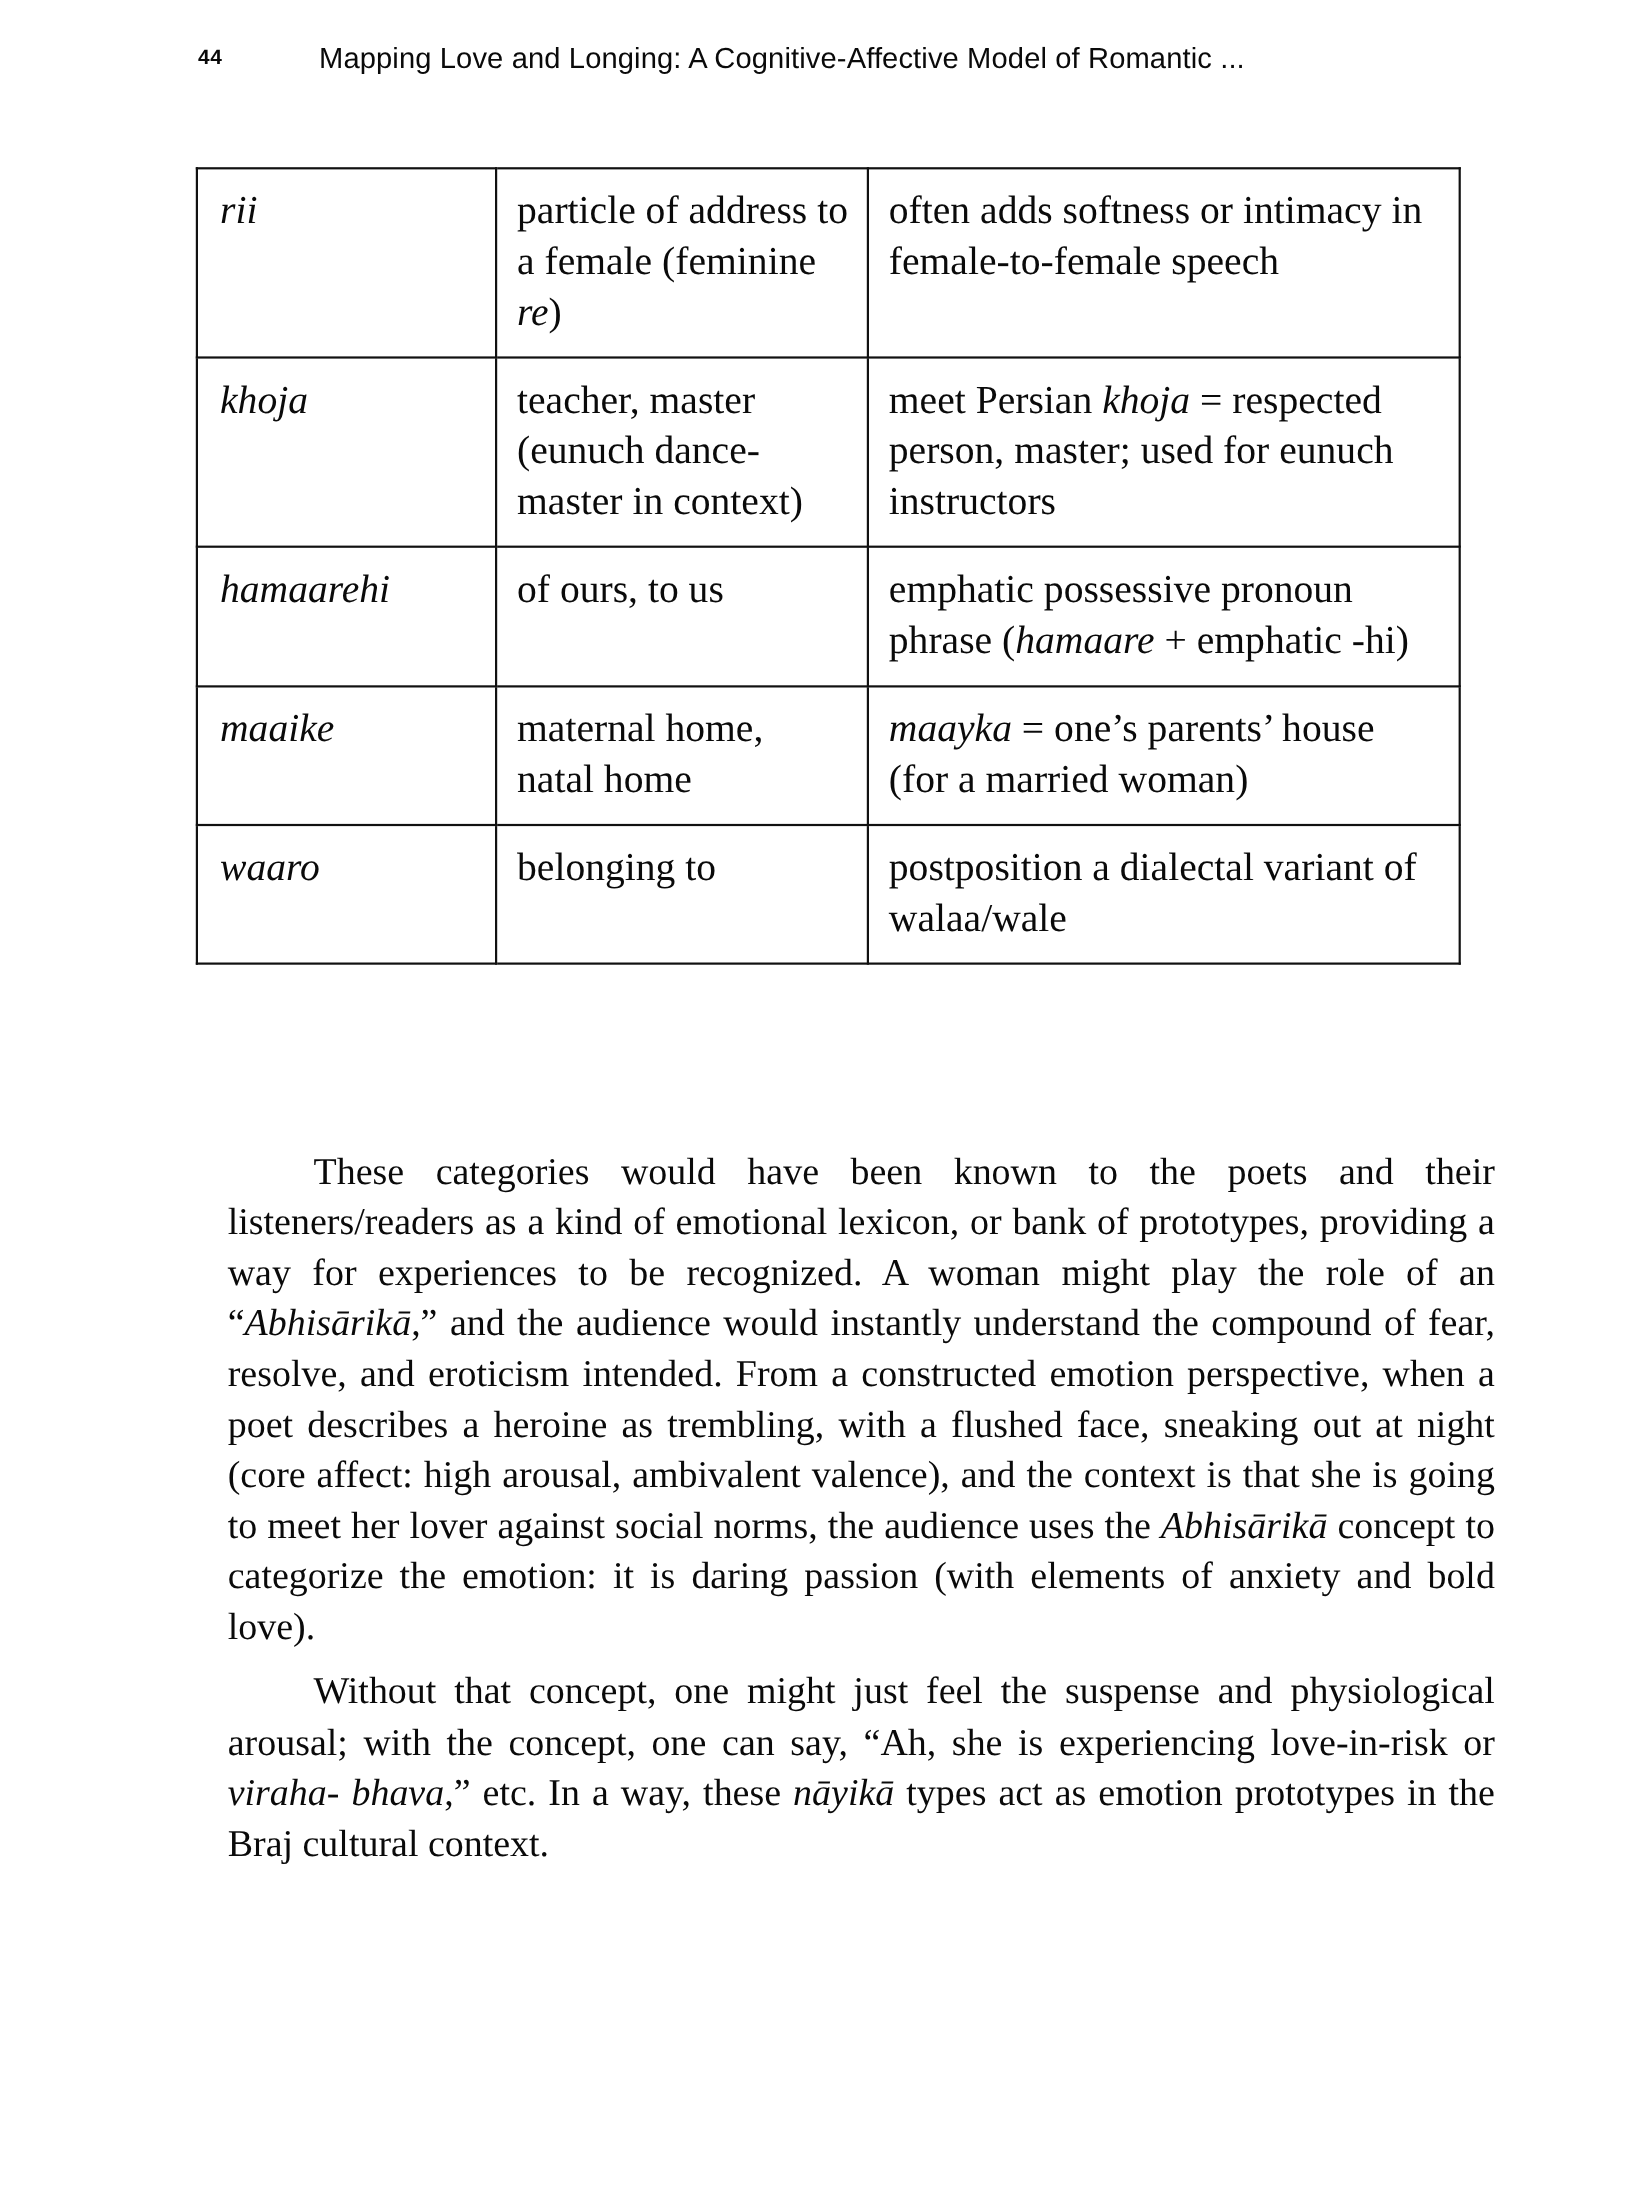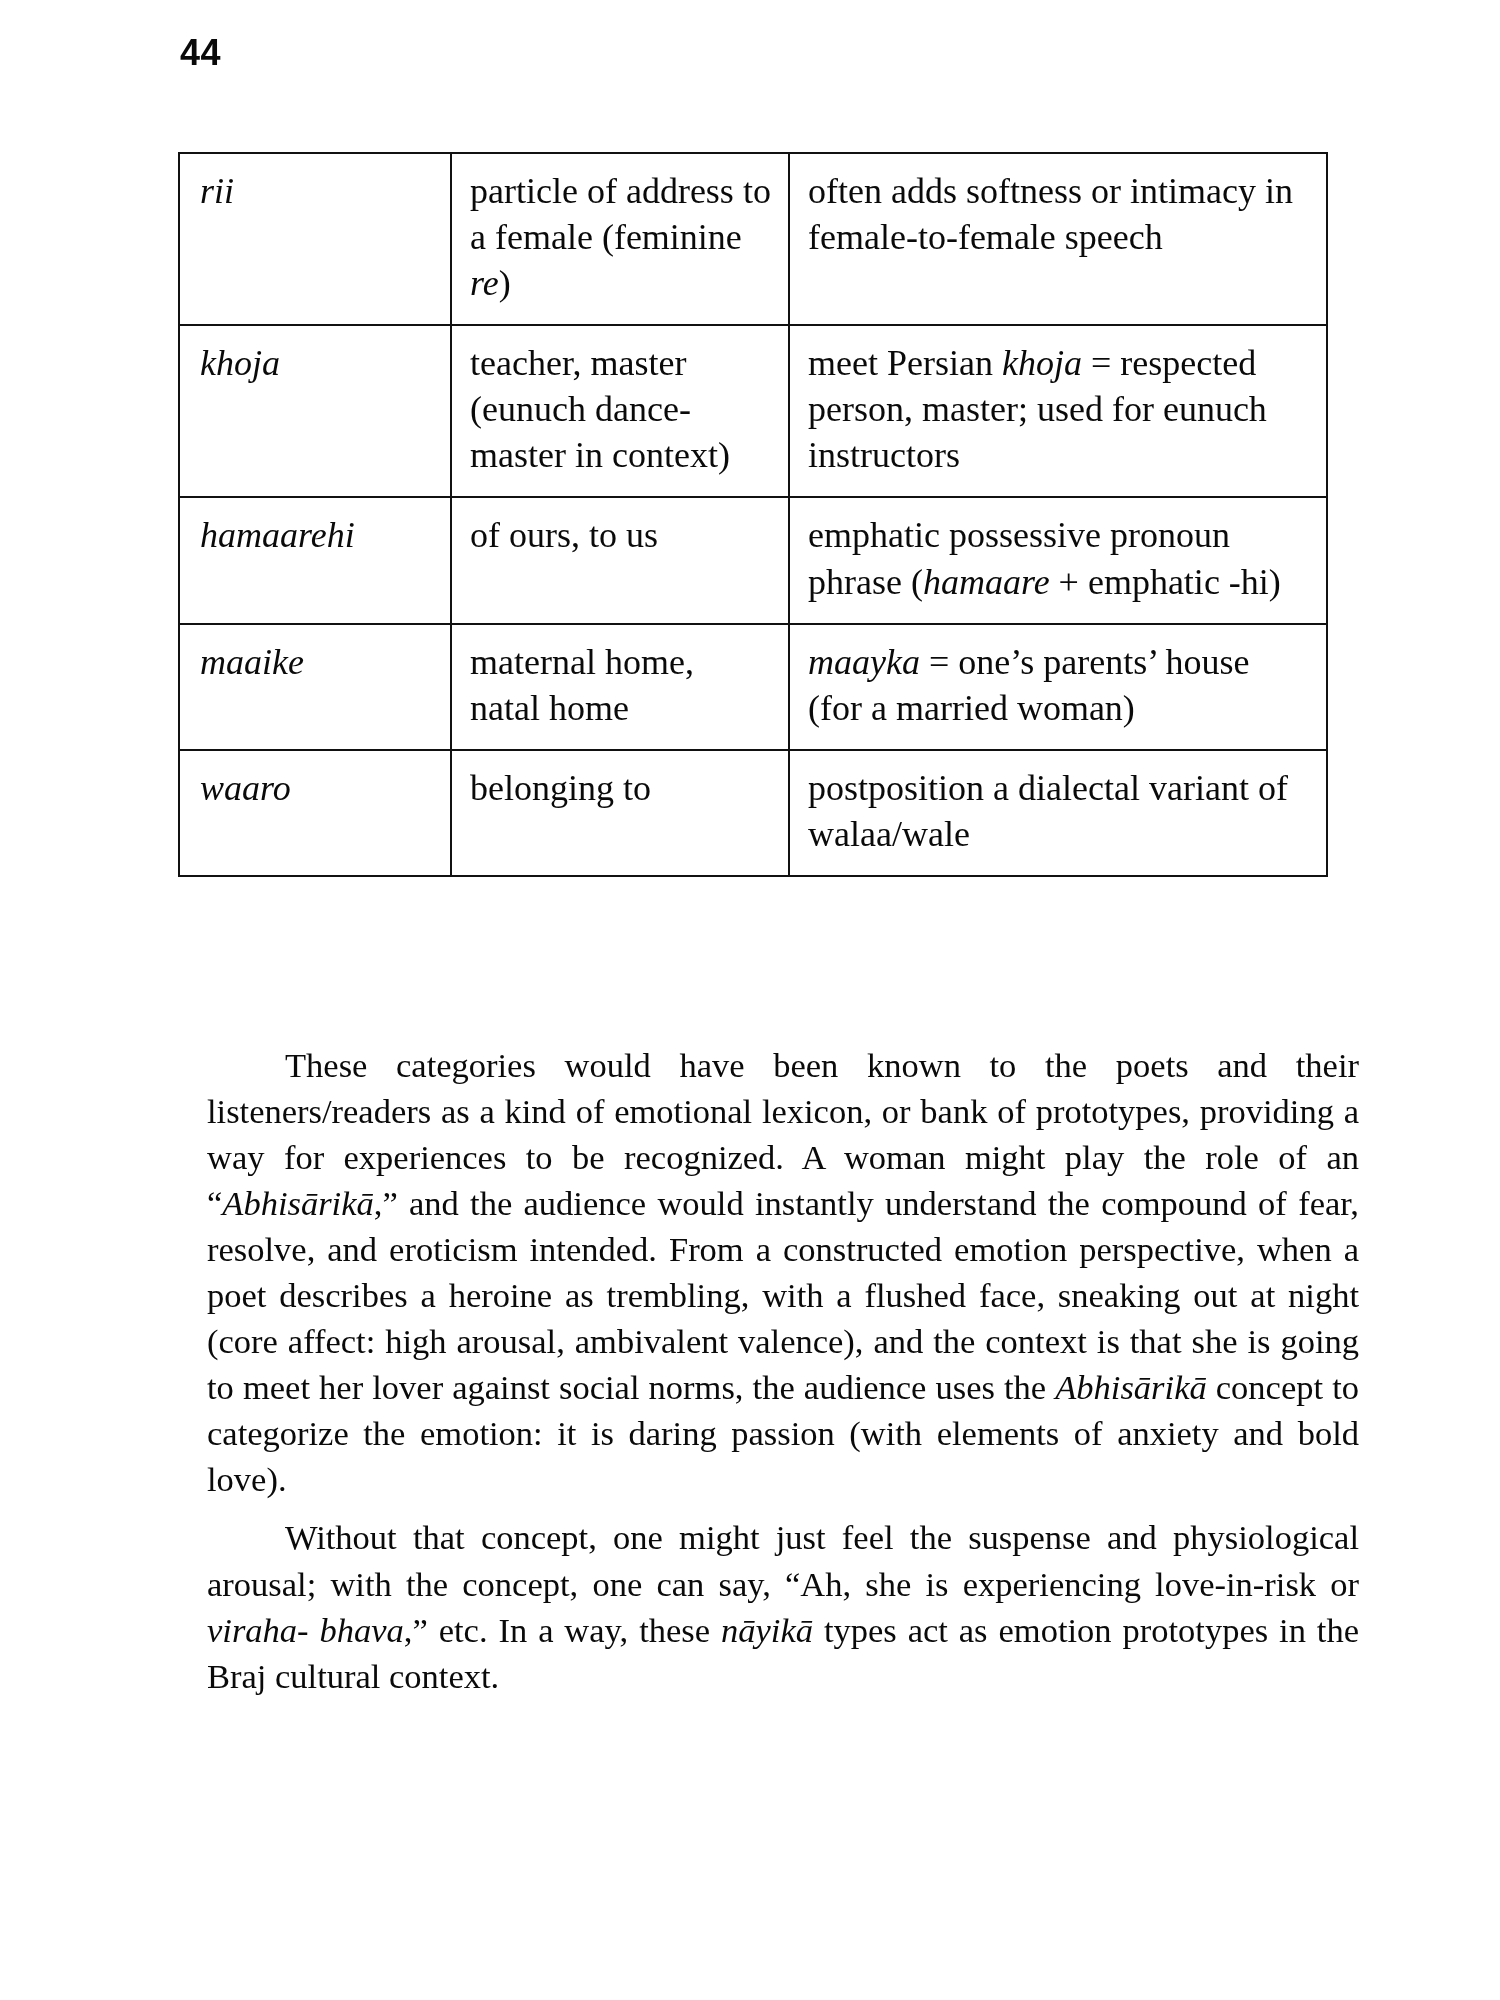--- a/index.html
+++ b/index.html
@@ -29,21 +29,21 @@
     left: 180px;
     right: 170px;
     height: 46px;
     display: flex;
     align-items: center;
     gap: 0;
   }
   .folio {
     font-family: "Liberation Sans", sans-serif;
     font-weight: bold;
-    font-size: 36px;
+    font-size: 19px;
     letter-spacing: 0.5px;
     width: 110px;
   }
   .head-title {
     font-family: "Liberation Sans", sans-serif;
     font-size: 26.5px;
     letter-spacing: 0.1px;
     white-space: nowrap;
   }
 
@@ -94,20 +94,21 @@
   }
   .body-text p.last { margin-bottom: 0; }
 </style>
 </head>
 <body>
 
 <div class="page">
 
   <div class="running-head">
     <span class="folio">44</span>
+    <span class="head-title">Mapping Love and Longing: A Cognitive-Affective Model of Romantic ...</span>
   </div>
 
   <div class="table-wrap">
     <table class="glossary">
       <colgroup>
         <col class="c1">
           <col class="c2">
           <col class="c3">
       </colgroup>
       <tbody>

